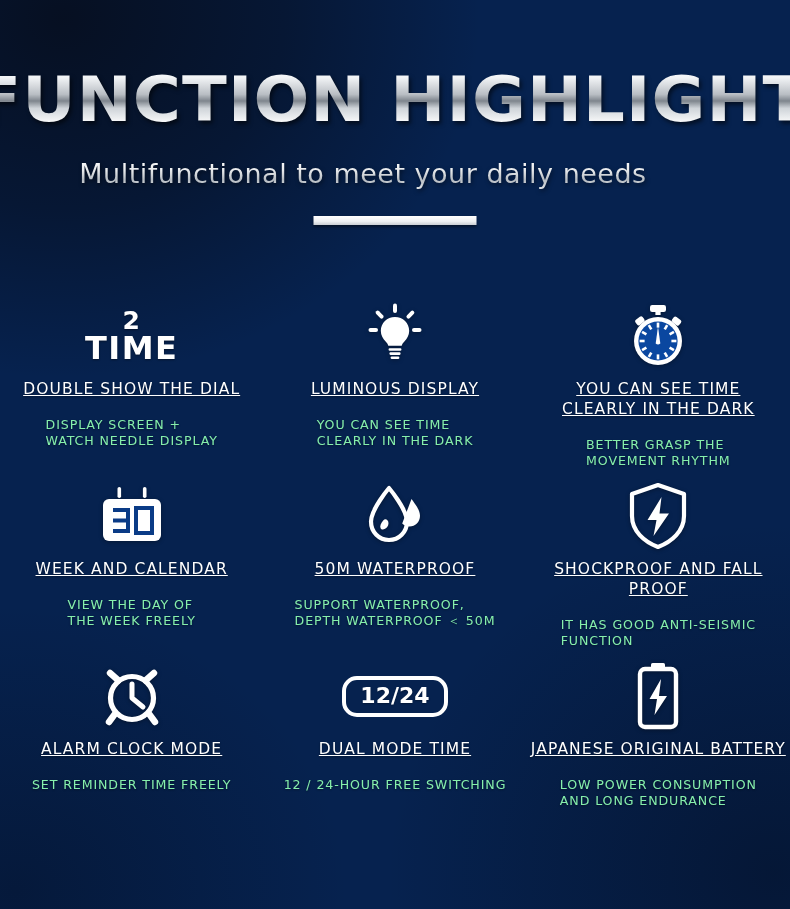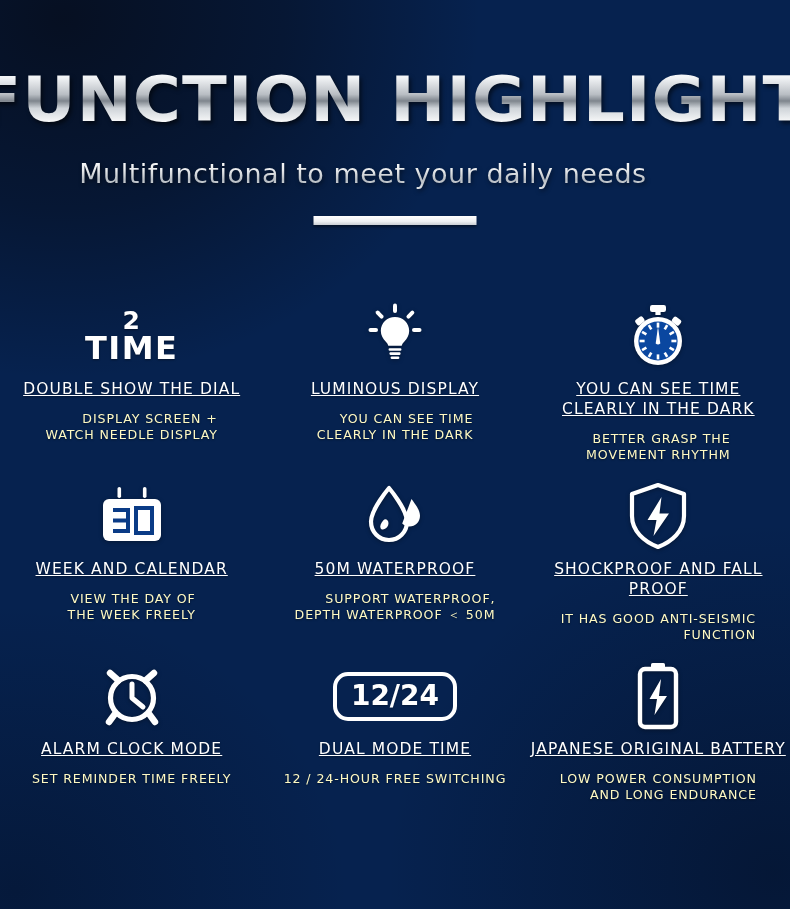--- a/index.html
+++ b/index.html
@@ -89,42 +89,42 @@
     font-size:15.5px;
     letter-spacing:1.1px;
     text-align:center;
     line-height:1.28;
     font-family:"DejaVu Sans", sans-serif;
     text-shadow:0 1px 2px rgba(0,0,0,0.45);
     white-space:pre-line;
     text-decoration:underline;
   }
   .fsub {
-    color:#fef9c3;
+    color:#86efac;
     font-size:12.6px;
     letter-spacing:0.9px;
-    text-align:right;
+    text-align:left;
     line-height:1.3;
-    margin-top:11px;
+    margin-top:17px;
     font-family:"DejaVu Sans", sans-serif;
     text-shadow:0 1px 2px rgba(0,0,0,0.4);
     white-space:pre-line;
   }
   
   .txt-icon-2time {
     color:#fff; text-align:center; line-height:0.96;
     font-family:"DejaVu Sans", sans-serif; font-weight:bold;
     text-shadow:0 1px 2px rgba(0,0,0,0.4);
   }
   .txt-icon-2time .two { font-size:25px; display:block; letter-spacing:1px; }
   .txt-icon-2time .time { font-size:32px; display:block; letter-spacing:1.5px; }
   .box1224 {
     border:4px solid #fff; border-radius:15px;
     padding:3px 14px 5px;
-    color:#fff; font-size:28px; font-weight:bold;
+    color:#fff; font-size:22px; font-weight:bold;
     font-family:"DejaVu Sans", sans-serif;
     letter-spacing:0px;
     text-shadow:0 1px 2px rgba(0,0,0,0.3);
   }
 </style>
 </head>
 <body>
 
 <div id="page">
   <div id="vignette"></div>

